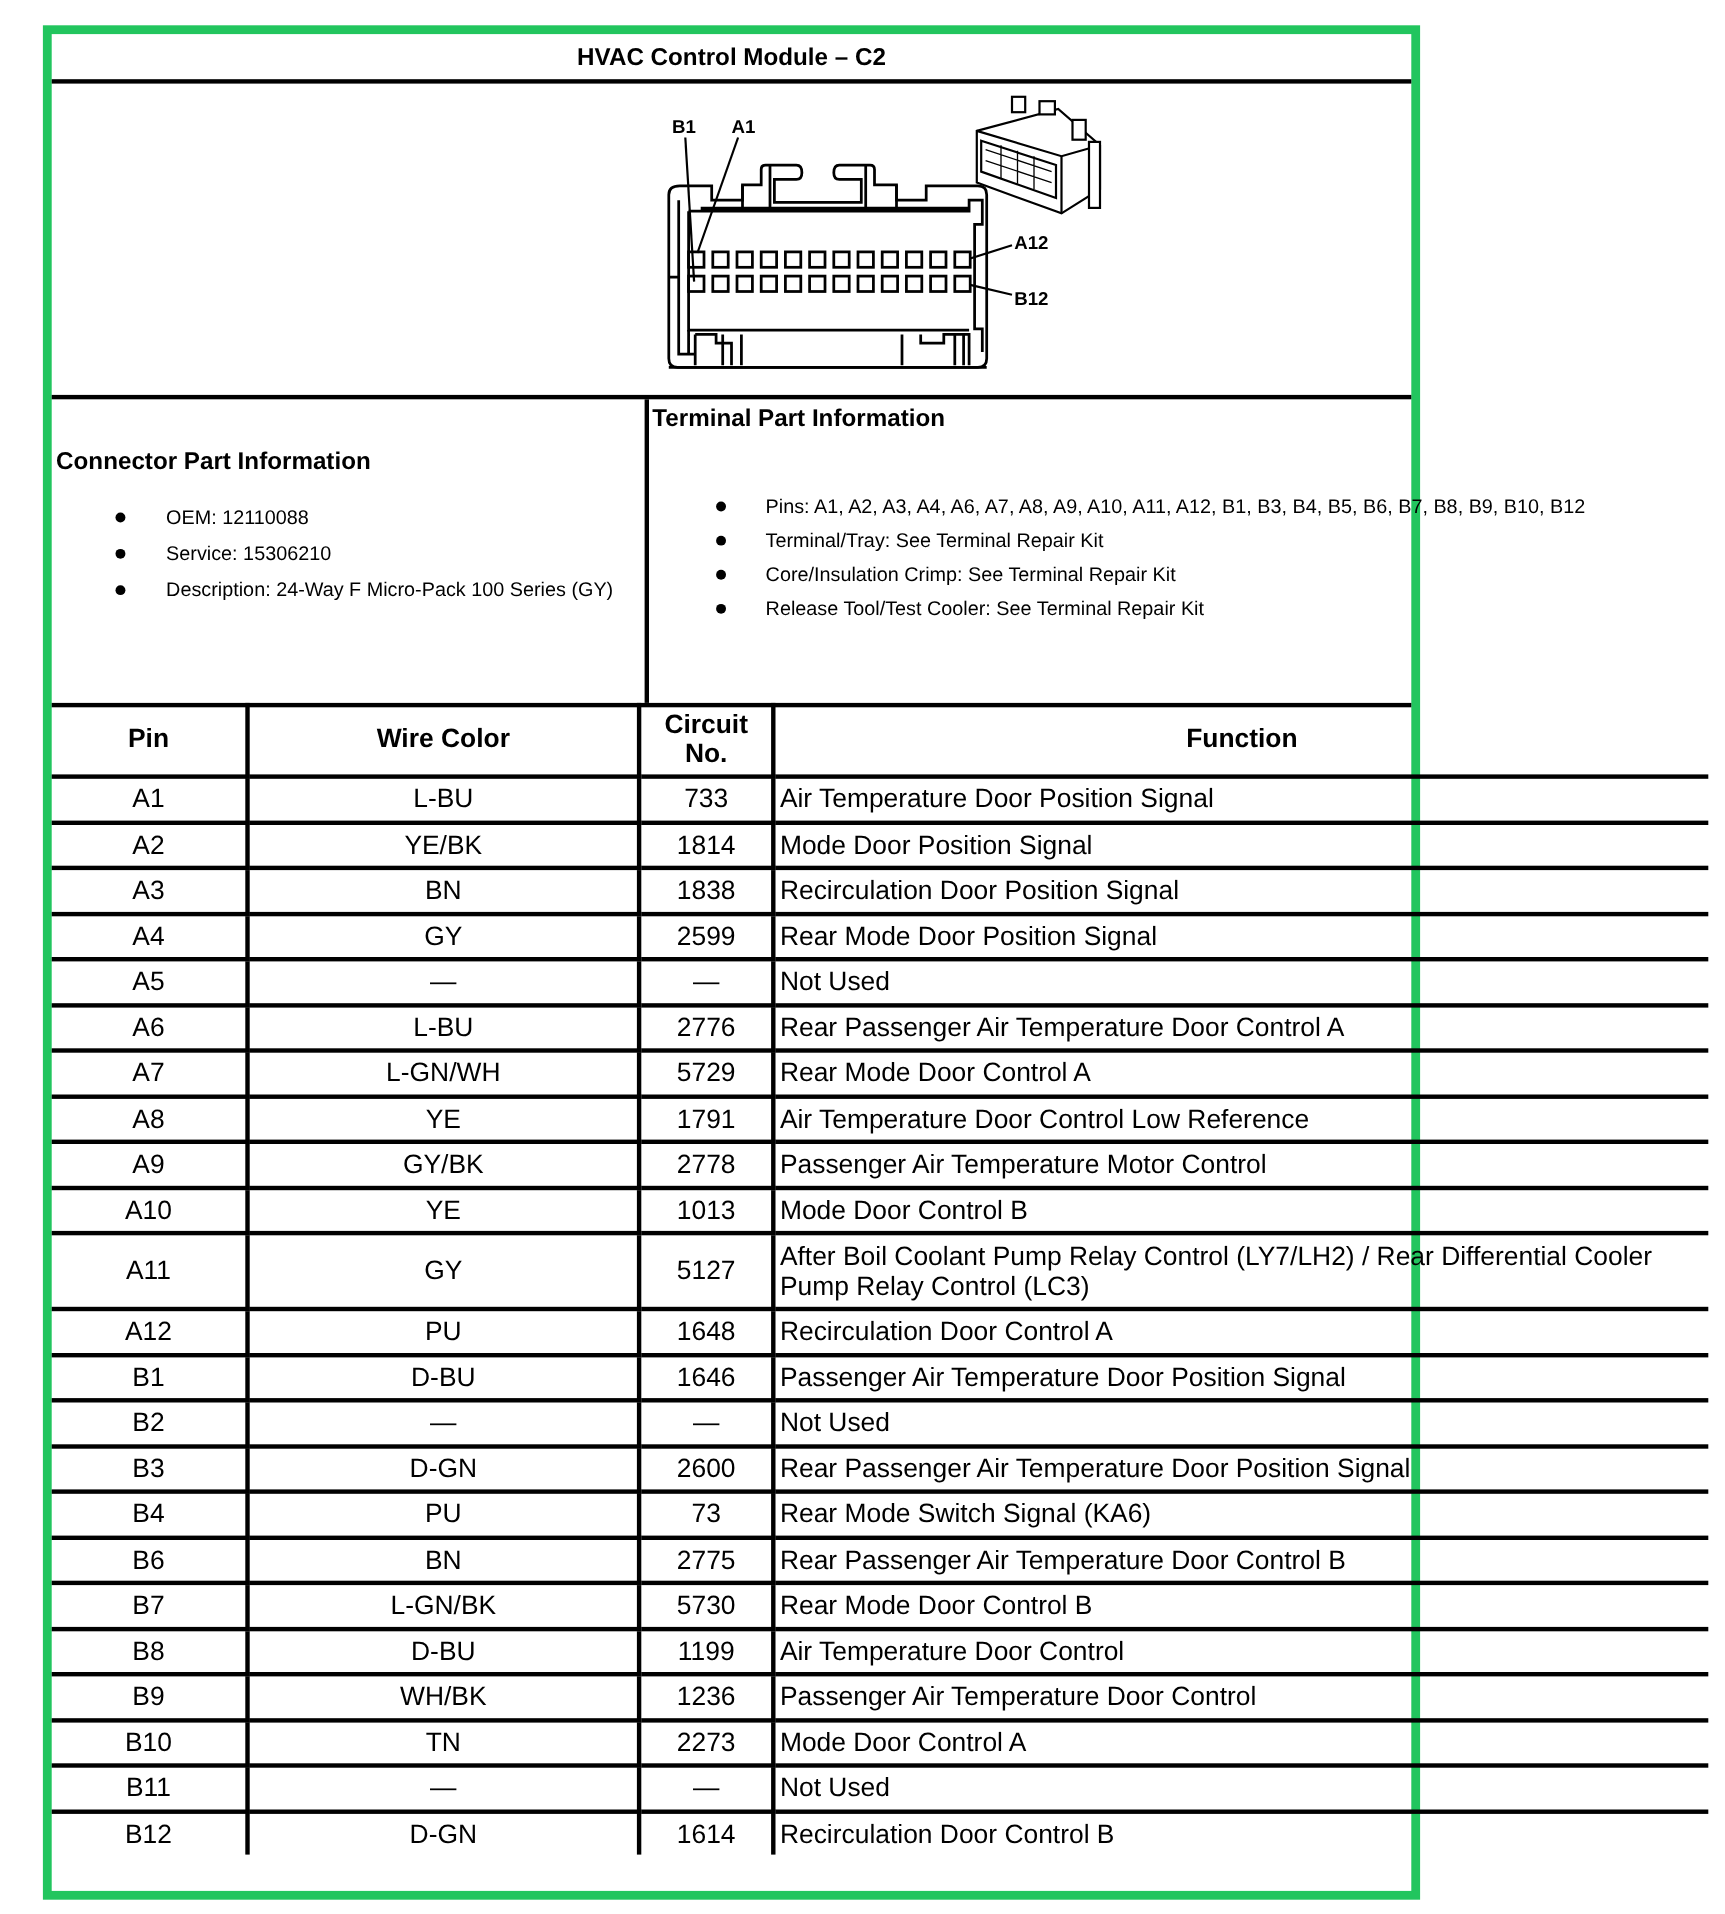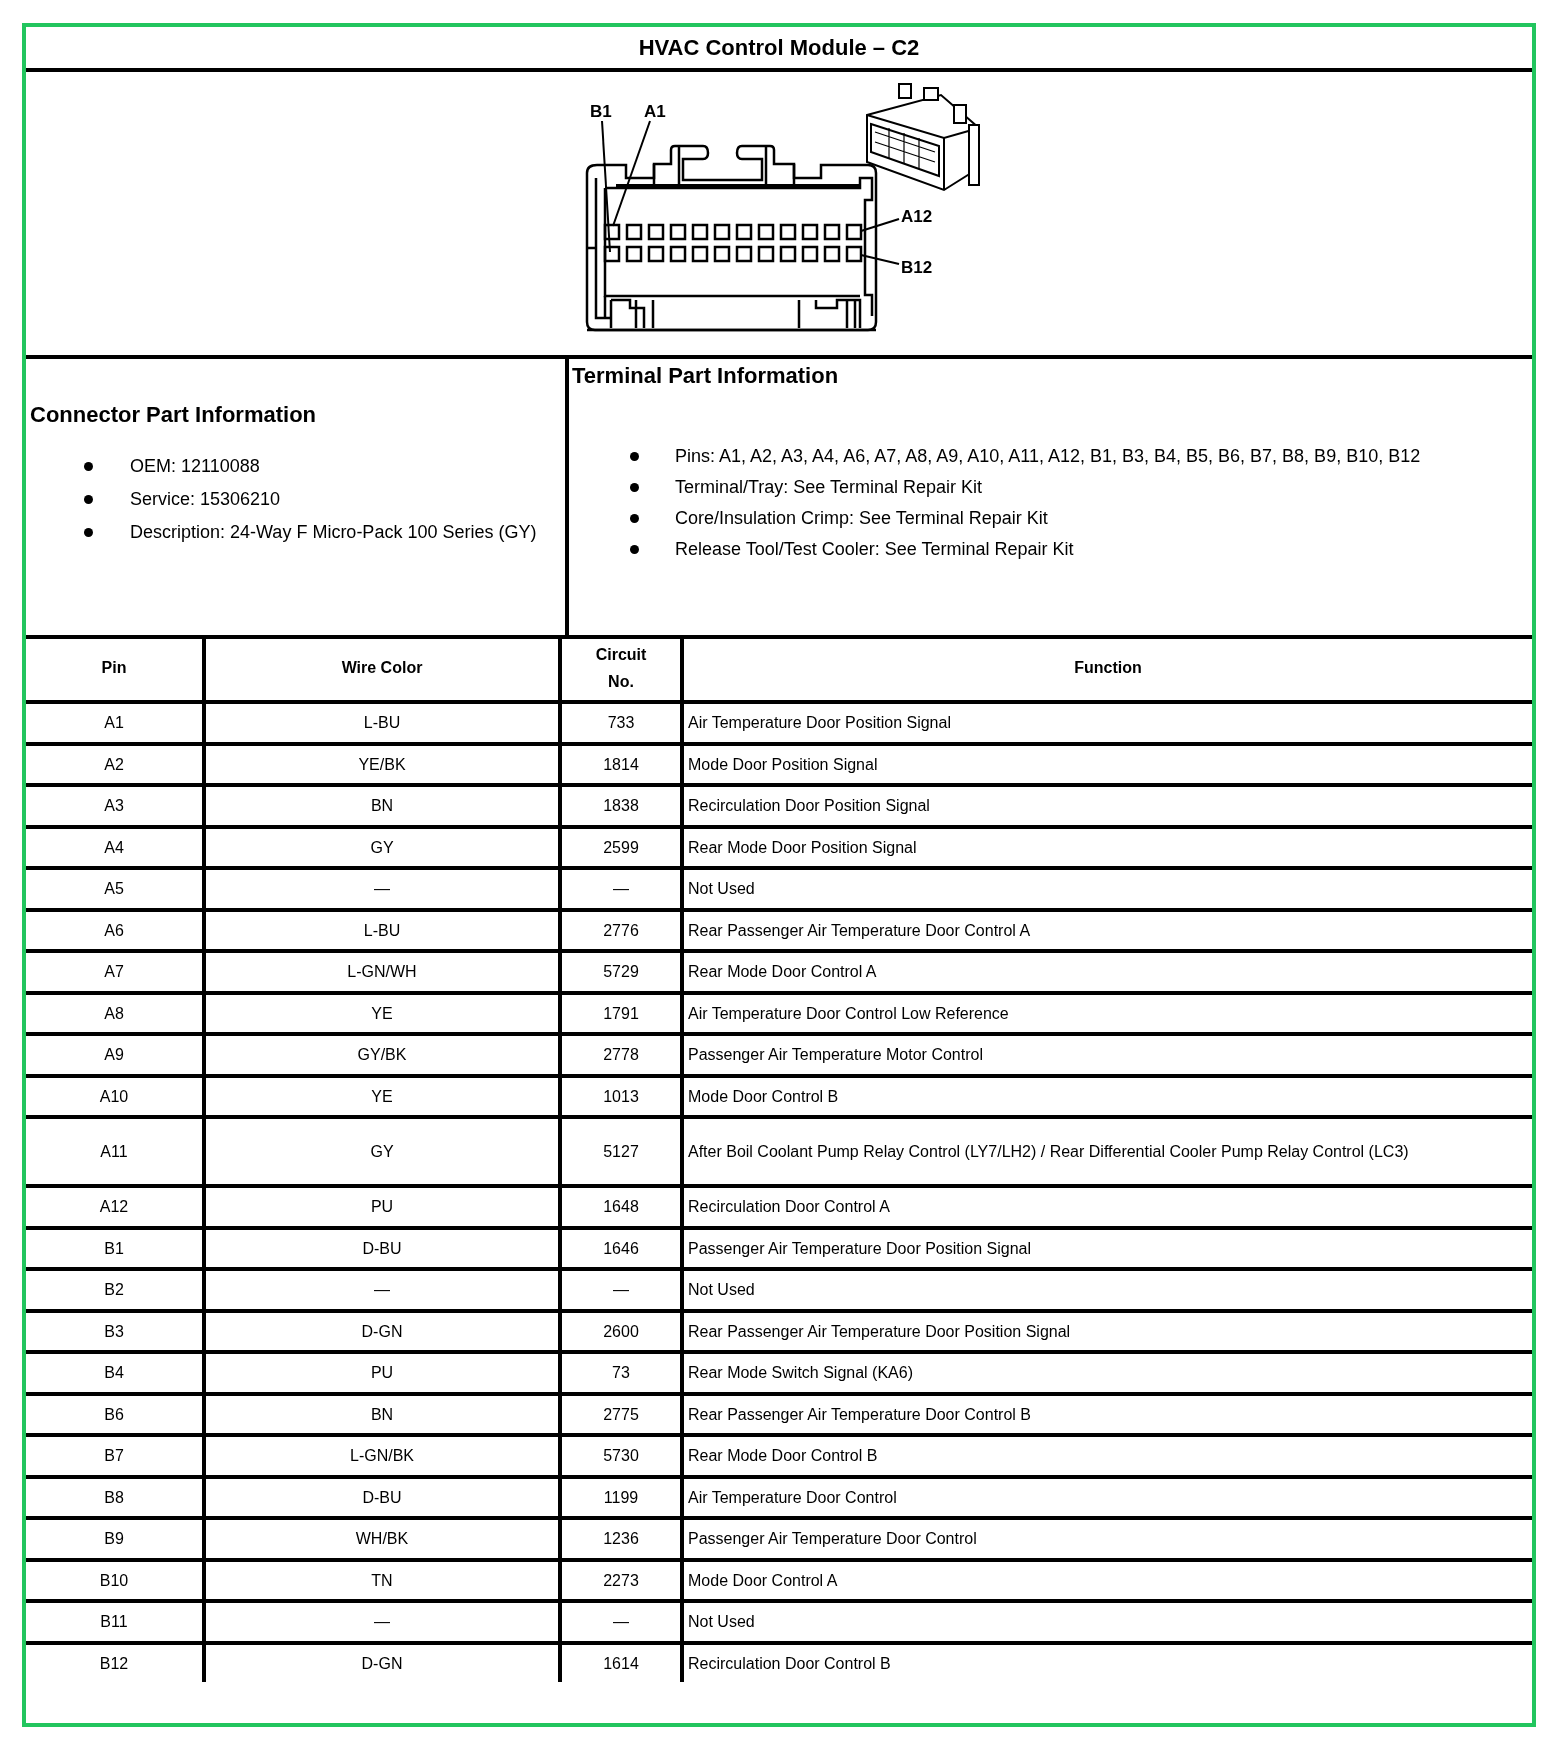--- a/index.html
+++ b/index.html
@@ -1,34 +1,34 @@
 <!DOCTYPE html>
 <html><head>
 <meta charset="utf-8">
 <style>
   html, body { margin:0; padding:0; background:#ffffff; }
   body { width:1568px; height:1740px; position:relative; font-family:"Liberation Sans", sans-serif; color:#000; }
-  .sheet { position:absolute; left:22px; top:23px; width:1514px; height:1704px; border:4px solid #22c55e; box-sizing:border-box; }
+  .sheet { position:absolute; left:39px; top:23px; width:1252px; height:1704px; border:8px solid #22c55e; box-sizing:border-box; }
   .title-row { position:absolute; left:0; top:0; width:100%; height:41px; border-bottom:4px solid #000; display:flex; align-items:center; justify-content:center; font-weight:bold; font-size:22px; }
   .diagram-row { position:absolute; left:0; top:41px; width:100%; height:287px; border-bottom:4px solid #000; }
   .info-row { position:absolute; left:0; top:332px; width:100%; height:276px; border-bottom:4px solid #000; }
   .info-left { position:absolute; left:0; top:0; width:539px; height:100%; border-right:4px solid #000; }
   .info-right { position:absolute; left:543px; top:0; right:0; height:100%; }
   .info-heading { position:absolute; font-weight:bold; font-size:22px; white-space:nowrap; }
   .bullets { position:absolute; margin:0; padding:0; list-style:none; font-size:18px; }
   .bullets li { position:relative; }
   .bullets .dot { position:absolute; width:9px; height:9px; border-radius:50%; background:#000; }
   .left-bullets { left:104px; top:92px; width:432px; }
   .left-bullets li { padding-left:0; line-height:30px; margin-bottom:3px; }
   .left-bullets .dot { left:-46px; top:11px; }
   .right-bullets { left:106px; top:83px; width:870px; }
   .right-bullets li { line-height:28px; margin-bottom:3px; }
   .right-bullets .dot { left:-45px; top:10px; }
 
-  .pin-table { position:absolute; left:0; top:608px; width:1506px; border-collapse:collapse; table-layout:fixed; font-size:16px; }
+  .pin-table { position:absolute; left:0; top:608px; width:1506px; border-collapse:collapse; table-layout:fixed; font-size:24px; }
   .pin-table th, .pin-table td { border:4px solid #000; padding:0; }
   .pin-table tr:first-child th { border-top:none; }
   .pin-table th:first-child, .pin-table td:first-child { border-left:none; }
   .pin-table th:last-child, .pin-table td:last-child { border-right:none; }
   .pin-table tr:last-child td { border-bottom:none; }
   .pin-table th { font-weight:bold; height:65px; text-align:center; line-height:27px; }
   .pin-table td { height:37.5px; text-align:center; line-height:27px; }
   .pin-table td.fn { text-align:left; padding-left:4px; }
   .pin-table tr.tall td { height:65px; }
   .col-pin { width:178px; }

